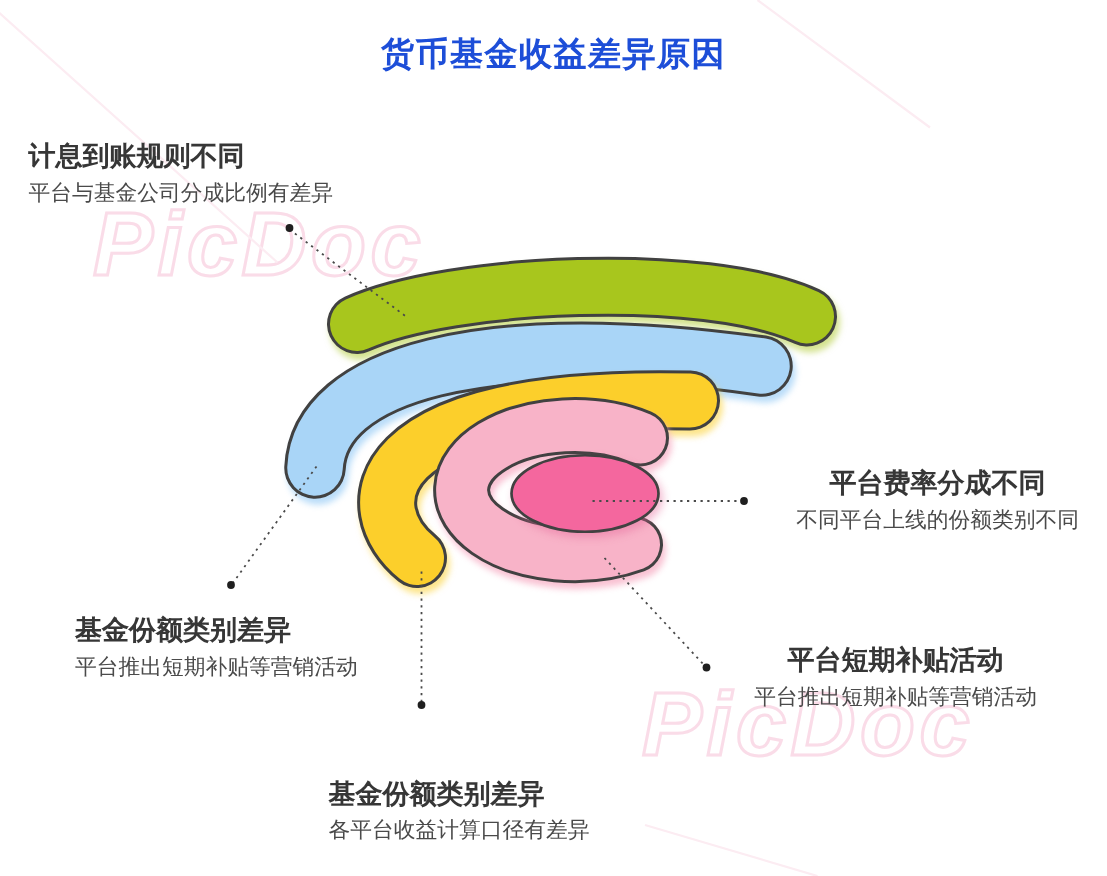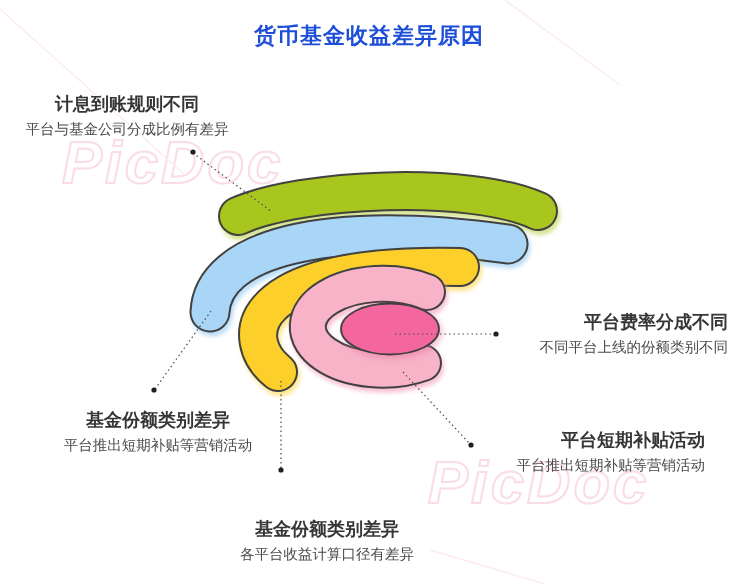--- a/index.html
+++ b/index.html
@@ -13,22 +13,22 @@
     font-style:italic;font-weight:700;font-size:60px;letter-spacing:3px;
     color:rgba(255,255,255,0);-webkit-text-stroke:2px #fadce8;user-select:none;}
   .wm-1{left:62px;top:128px;}
   .wm-2{left:428px;top:448px;}
 
   .art{position:absolute;left:0;top:0;z-index:1;}
 
   .callout{position:absolute;z-index:2;}
   .callout .head{font-size:18px;font-weight:700;color:#363636;line-height:1.25;}
   .callout .sub{font-size:14.5px;color:#4a4a4a;line-height:1.3;margin-top:4px;}
-  .co-center{text-align:center;}
-  .co-left{text-align:right;}
+  .co-center{}
+  .co-left{text-align:center;}
   .co-interest{left:19px;top:93px;width:216px;}
   .co-share{left:50px;top:409px;width:216px;}
   .co-display{left:219px;top:518px;width:216px;}
   .co-fee{left:522px;top:311px;width:206px;}
   .co-subsidy{left:489px;top:429px;width:216px;}
 
   .sh-green{filter:drop-shadow(2px 4px 2px rgba(168,198,29,0.5));}
   .sh-blue{filter:drop-shadow(2px 4px 2px rgba(169,213,247,0.8));}
   .sh-yellow{filter:drop-shadow(2px 4px 2px rgba(252,207,43,0.55));}
   .sh-pink{filter:drop-shadow(2px 4px 2px rgba(248,179,200,0.8));}

